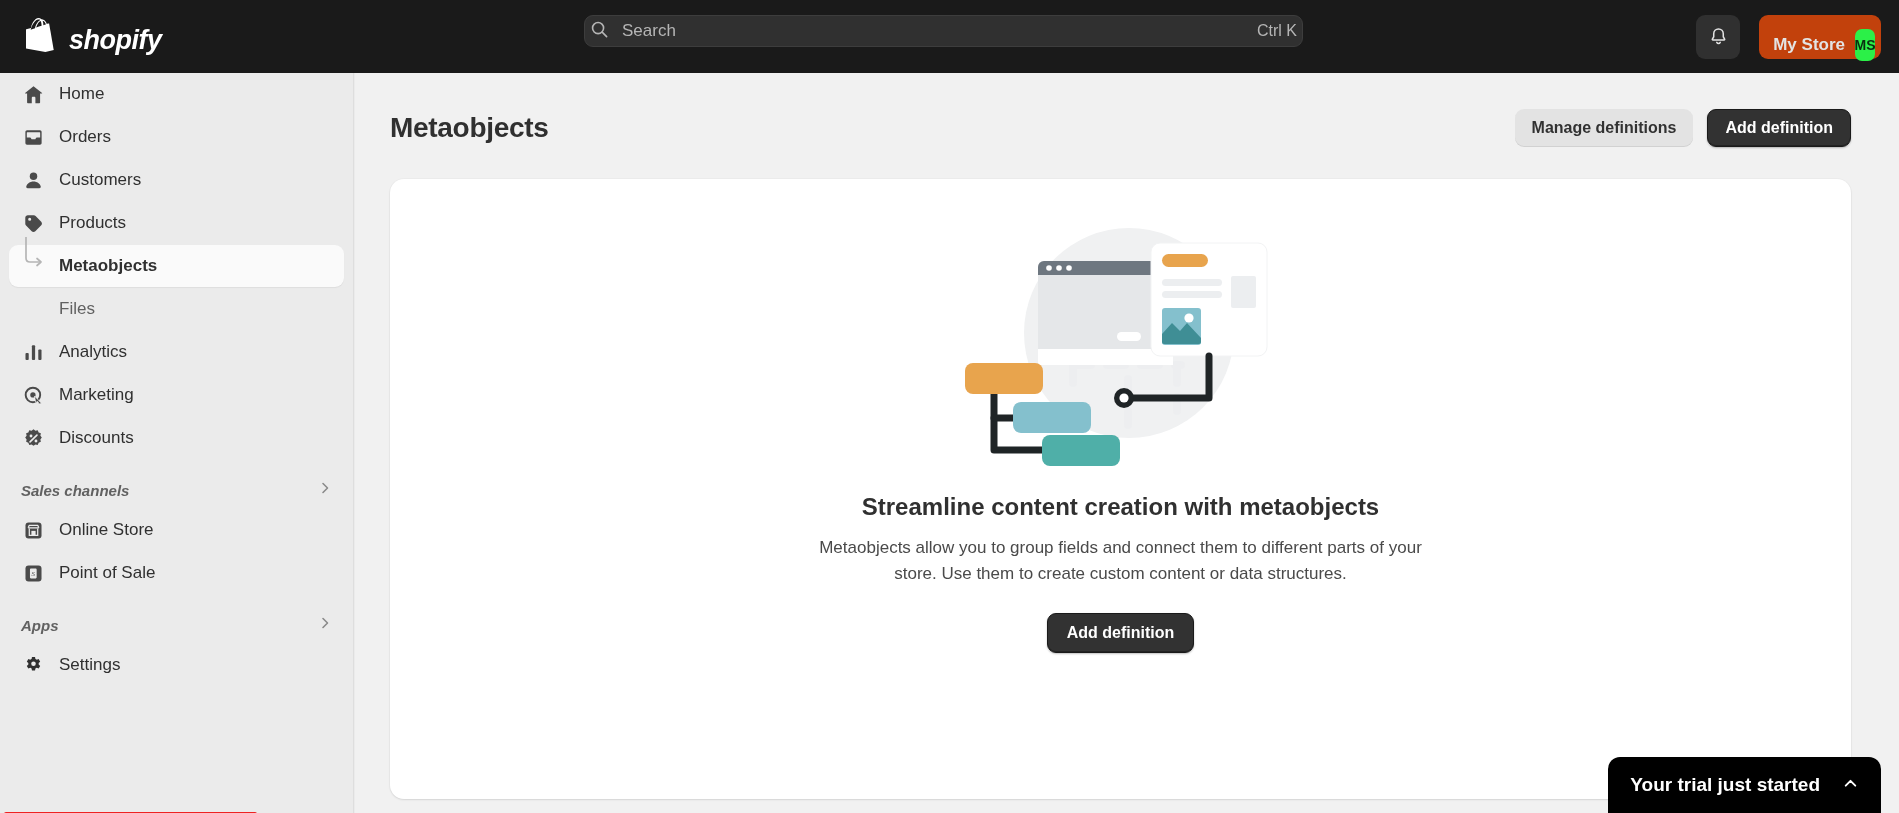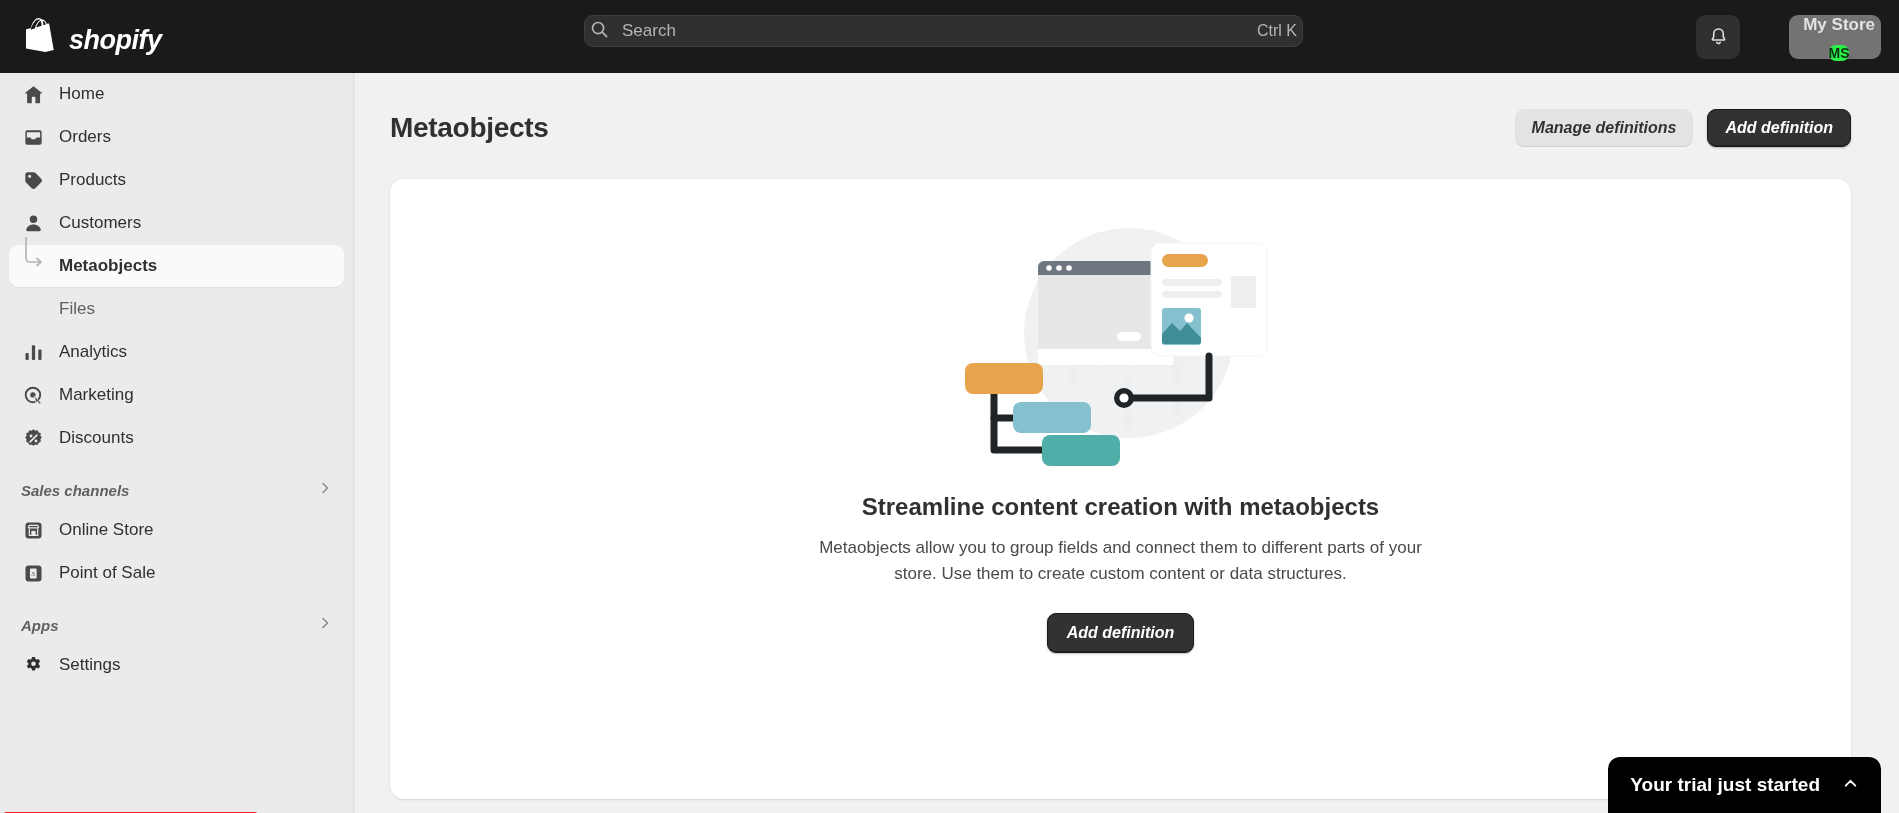--- a/index.html
+++ b/index.html
@@ -49,23 +49,23 @@
   }
 
   .bell-btn {
     position: absolute; right: 159px; top: 15px;
     width: 44px; height: 44px; border-radius: 9px;
     background: #303030; display: flex; align-items: center; justify-content: center;
     cursor: pointer;
   }
   .store-btn {
     position: absolute; right: 18px; top: 15px;
-    height: 44px; border-radius: 9px; background: #737373;
+    height: 44px; border-radius: 9px; background: #c2410c;
     display: flex; align-items: center; gap: 10px;
-    padding: 0 6px 0 14px; cursor: pointer; flex-direction: column;
+    padding: 16px 6px 0 14px; cursor: pointer;
   }
   .store-name { color: #e3e3e3; font-size: 17px; font-weight: bold; white-space: nowrap; }
   .store-avatar {
     width: 20px; height: 32px; border-radius: 7px;
     background: #2bf048; color: #0a2e12;
     font-size: 14px; font-weight: bold;
     display: flex; align-items: center; justify-content: center;
   }
 
   
@@ -118,21 +118,21 @@
   .page-head {
     display: flex; align-items: center; justify-content: space-between;
     padding: 36px 48px 0 35px;
   }
   .page-title { font-size: 28px; font-weight: bold; color: #303030; letter-spacing: -0.3px; }
   .head-actions { display: flex; align-items: center; gap: 14px; }
   .btn {
     height: 38px; border-radius: 9px; border: none; cursor: pointer;
     font-size: 16px; font-weight: bold; padding: 0 17px;
     font-family: "Liberation Sans", sans-serif;
-    display: inline-flex; align-items: center; justify-content: center; font-style: italic;
+    display: inline-flex; align-items: center; justify-content: center;
   }
   .btn-secondary {
     background: #e3e3e3; color: #323232;
     box-shadow: inset 0 -1px 0 rgba(0,0,0,.08);
   }
   .btn-primary {
     background: #323232; color: #ffffff;
     box-shadow: 0 1px 2px rgba(0,0,0,.25), inset 0 -1px 0 rgba(0,0,0,.3);
     border: 1px solid #1a1a1a;
   }
@@ -224,34 +224,34 @@
       <svg width="21" height="21" viewBox="0 0 22 22">
           <path fill="#4a4a4a" d="M4.2 3.5h13.6c1 0 1.7.8 1.7 1.7v11.6c0 1-.8 1.7-1.7 1.7H4.2c-1 0-1.7-.8-1.7-1.7V5.2c0-.9.8-1.7 1.7-1.7zm.3 2.1c-.3 0-.5.2-.5.5v4.8h3.4c.4 0 .7.2.9.6l.5 1c.1.3.4.4.7.4h2.9c.3 0 .6-.2.7-.4l.5-1c.2-.4.5-.6.9-.6H18V6.1c0-.3-.2-.5-.5-.5z"></path>
         </svg>
     </span>
     <span class="nav-label">Orders</span>
   </div>
 
   <div class="nav-item">
     <span class="ico">
       <svg width="21" height="21" viewBox="0 0 22 22">
-          <path fill="#4a4a4a" d="M11.3 2.4H5.1c-1.5 0-2.7 1.2-2.7 2.7v6.2c0 .7.3 1.4.8 1.9l5.9 5.9c1 1 2.7 1 3.8 0l6.2-6.2c1-1 1-2.7 0-3.8l-5.9-5.9c-.5-.5-1.2-.8-1.9-.8zM7 8.1a1.6 1.6 0 1 1 0-3.2 1.6 1.6 0 0 1 0 3.2z"></path>
-        </svg>
-    </span>
-    <span class="nav-label">Products</span>
-  </div>
-
-  <div class="nav-item">
-    <span class="ico">
-      <svg width="21" height="21" viewBox="0 0 22 22">
           <circle cx="11" cy="6.5" r="3.9" fill="#4a4a4a"></circle>
           <path fill="#4a4a4a" d="M11 12c-3.8 0-6.9 2.3-7.6 5.3-.2.9.5 1.7 1.4 1.7h12.4c.9 0 1.6-.8 1.4-1.7C17.9 14.3 14.8 12 11 12z"></path>
         </svg>
     </span>
     <span class="nav-label">Customers</span>
+  </div>
+
+  <div class="nav-item">
+    <span class="ico">
+      <svg width="21" height="21" viewBox="0 0 22 22">
+          <path fill="#4a4a4a" d="M11.3 2.4H5.1c-1.5 0-2.7 1.2-2.7 2.7v6.2c0 .7.3 1.4.8 1.9l5.9 5.9c1 1 2.7 1 3.8 0l6.2-6.2c1-1 1-2.7 0-3.8l-5.9-5.9c-.5-.5-1.2-.8-1.9-.8zM7 8.1a1.6 1.6 0 1 1 0-3.2 1.6 1.6 0 0 1 0 3.2z"></path>
+        </svg>
+    </span>
+    <span class="nav-label">Products</span>
   </div>
 
 
   <div class="nav-item sub active">
     <span class="branch">
       <svg width="24" height="34" viewBox="0 0 24 34" style="position:absolute;left:0;top:-17px">
         <path d="M5 0 L5 21 Q5 25 9 25 L19 25" stroke="#b5b5b5" stroke-width="1.7" fill="none"></path>
         <path d="M16 21.5 L20 25 L16 28.5" stroke="#b5b5b5" stroke-width="1.7" fill="none" stroke-linecap="round" stroke-linejoin="round"></path>
       </svg>
     </span>

